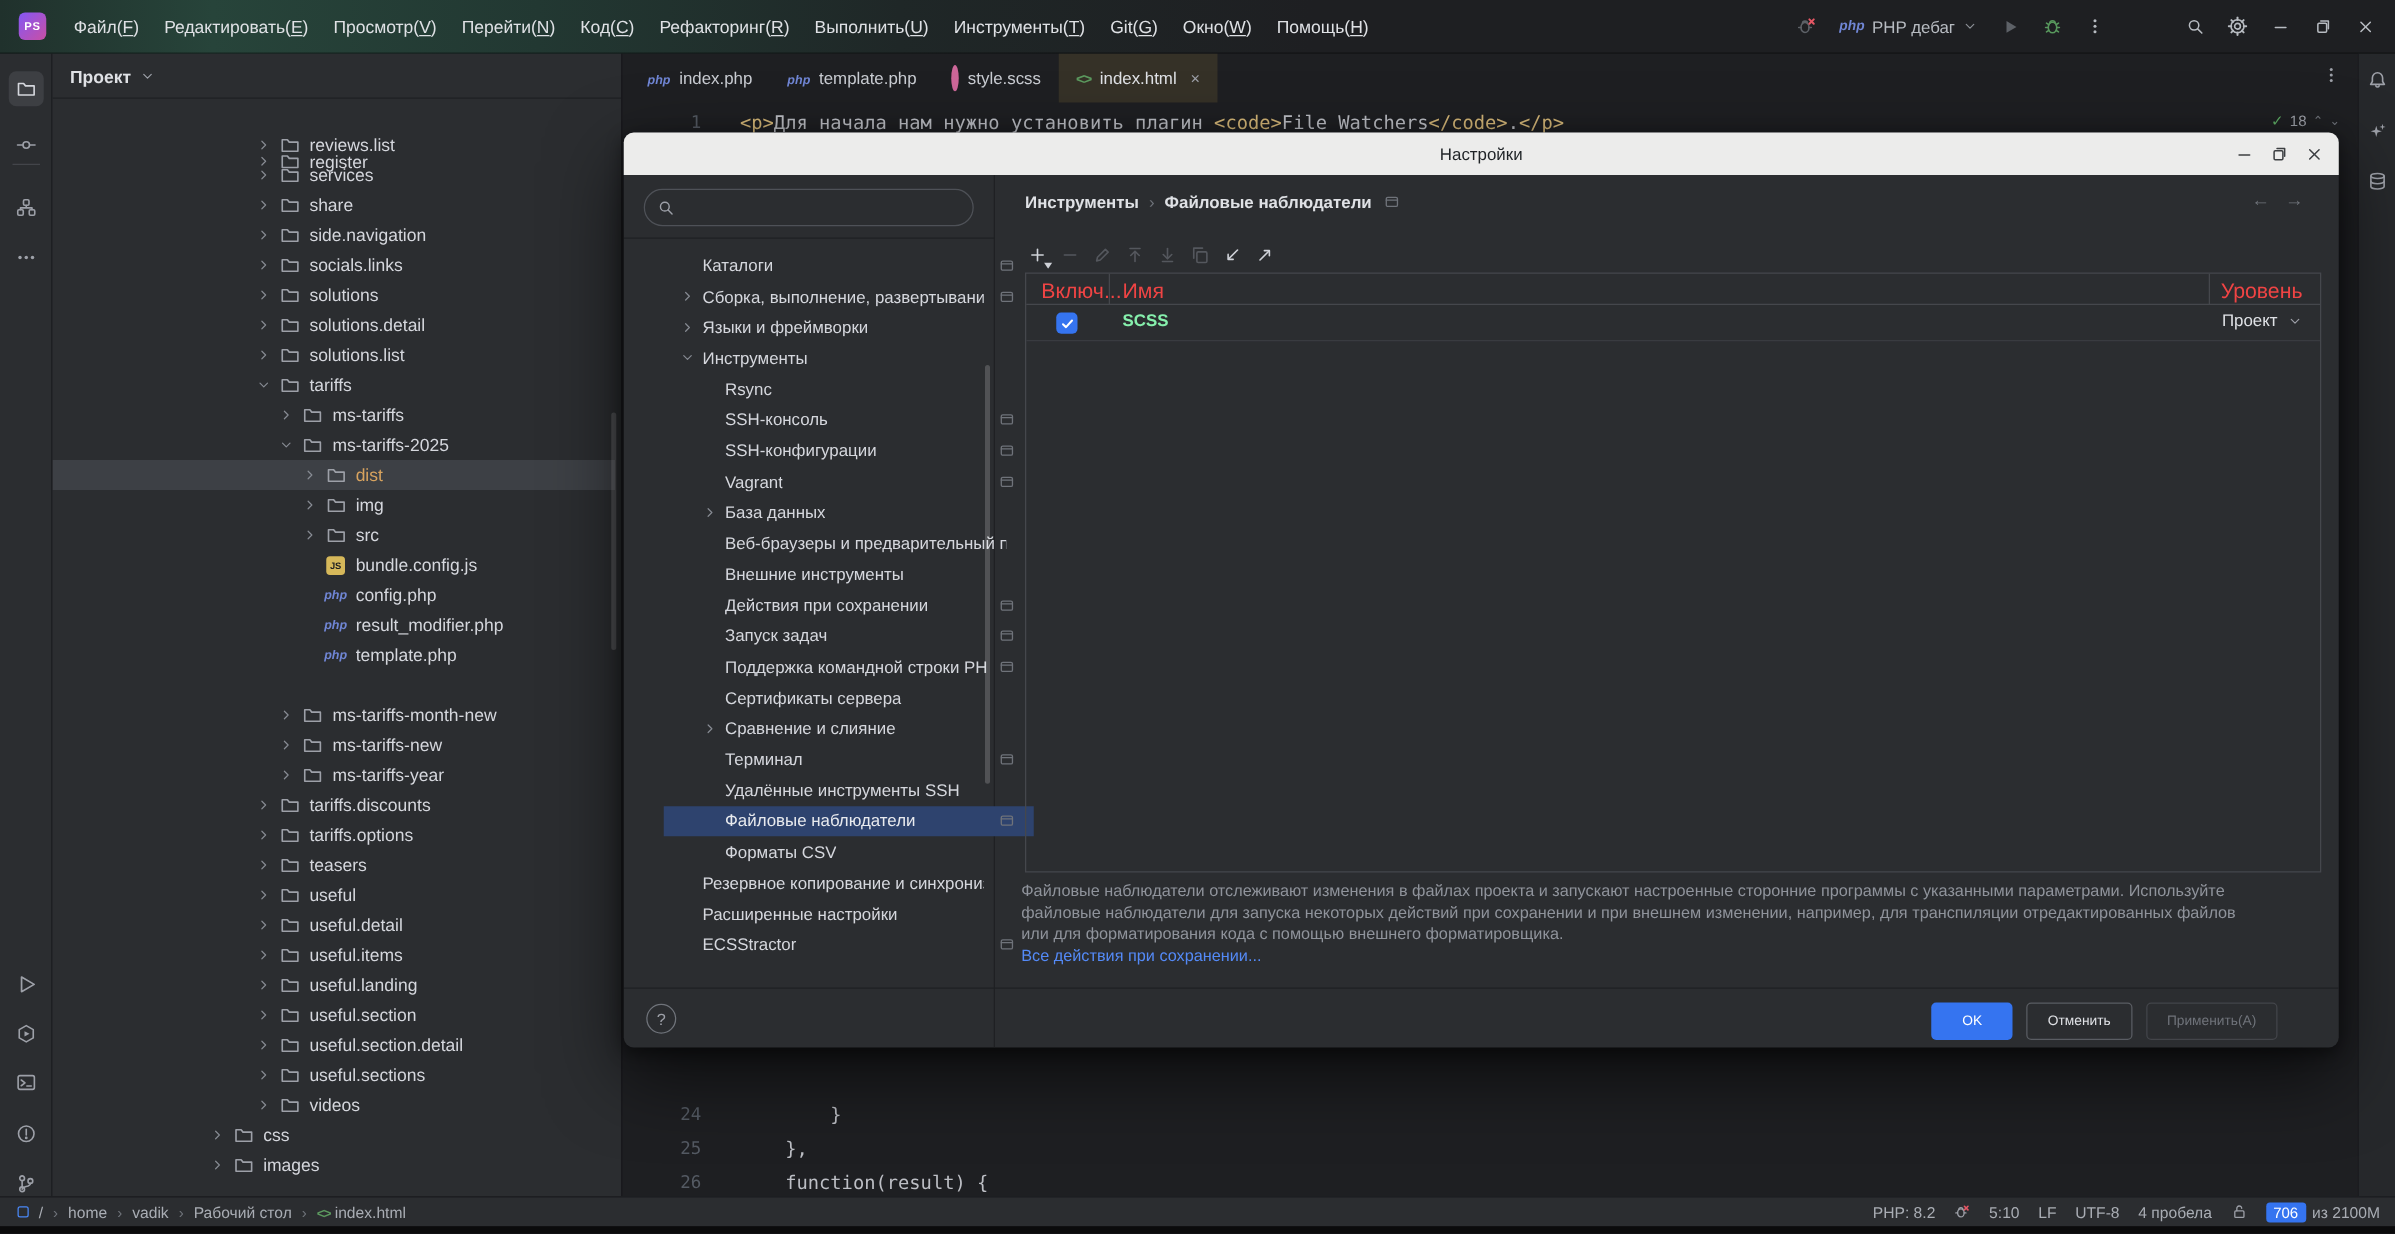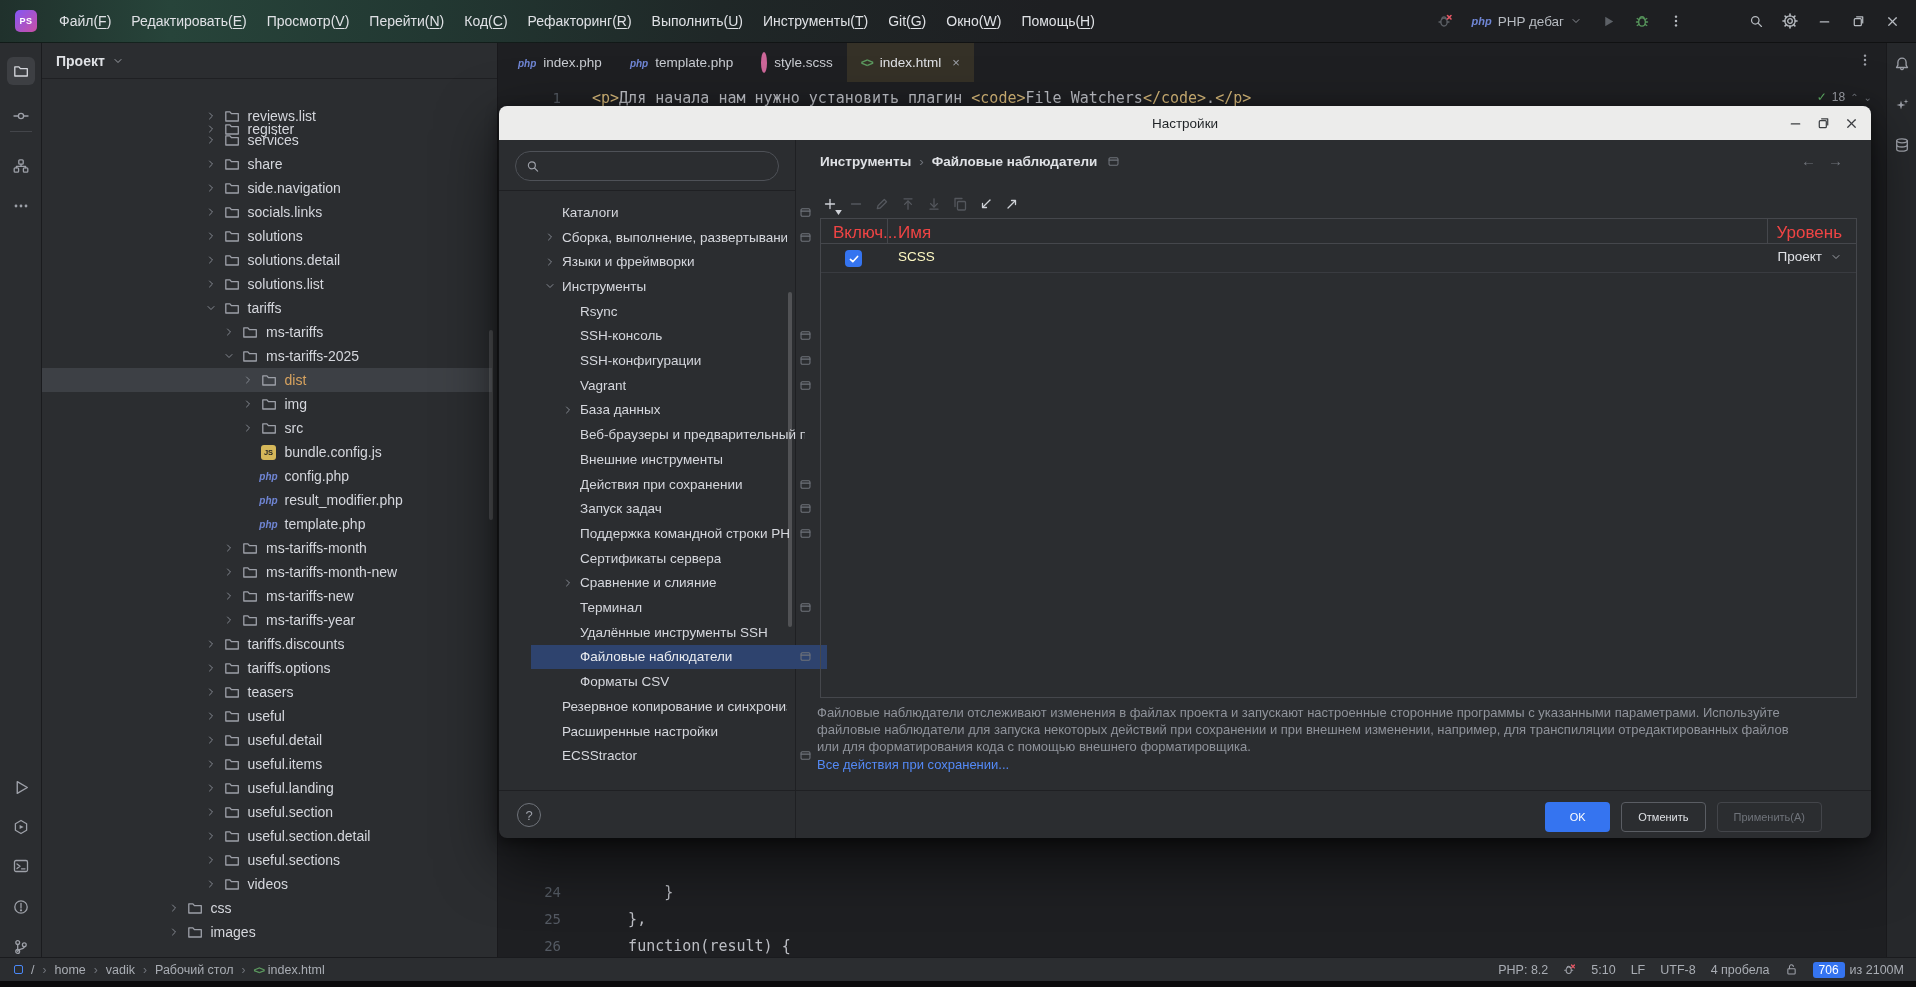--- a/index.html
+++ b/index.html
@@ -97,21 +97,21 @@
   .tb-icon.dim{color:#54575d;}
   .tb-caret{position:absolute;right:-4px;bottom:-1px;color:#cfd2d8;}
   #fw-table{position:absolute;left:24px;top:78px;width:1037px;height:480px;border:1px solid #45474c;box-sizing:border-box;}
   #fw-header{position:absolute;left:0;top:0;width:100%;height:25px;border-bottom:1px solid #45474c;box-sizing:border-box;color:#ef4444;font-size:17px;}
   #fw-header .col1{position:absolute;left:12px;top:4px;}
   #fw-header .col2{position:absolute;left:77px;top:4px;}
   #fw-header .col3{position:absolute;right:14px;top:4px;}
   .fw-colline{position:absolute;top:0;width:1px;height:25px;background:#45474c;}
   #fw-row{position:absolute;left:0;top:25px;width:100%;height:29px;border-bottom:1px solid #393b40;box-sizing:border-box;}
   .checkbox{position:absolute;left:24px;top:6px;width:17px;height:17px;border-radius:4px;background:#3574f0;display:flex;align-items:center;justify-content:center;}
-  #fw-row .fw-name{position:absolute;left:77px;top:5px;color:#fef9c3;font-size:13.5px;}
+  #fw-row .fw-name{position:absolute;left:77px;top:5px;color:#86efac;font-size:13.5px;font-weight:bold;}
   #fw-level{position:absolute;right:14px;top:5px;display:flex;align-items:center;gap:8px;color:#dfe1e5;font-size:13.5px;}
   #fw-level .chev{color:#9da0a8;}
   #fw-desc{position:absolute;left:21px;top:564px;width:995px;font-size:13px;line-height:17px;color:#8f939b;}
   #fw-link{position:absolute;left:21px;top:617px;font-size:13px;color:#548af7;}
   #dlg-footer{position:absolute;left:0;top:650px;width:1372px;height:48px;border-top:1px solid #1f2023;box-sizing:border-box;}
   #dlg-help{position:absolute;left:18px;top:12px;width:22px;height:22px;border:1px solid #6f737a;border-radius:50%;
     display:flex;align-items:center;justify-content:center;color:#9da0a8;font-size:13px;}
   #dlg-buttons{position:absolute;right:49px;top:11px;display:flex;gap:11px;}
   .btn{height:30px;border-radius:4px;display:flex;align-items:center;justify-content:center;font-size:11px;padding:0 16px;box-sizing:border-box;}
   .btn.primary{background:#3574f0;color:#fff;min-width:65px;}
@@ -527,33 +527,20 @@
           </span>
           <span class="ptree-label">result_modifier.php</span>
         </div>
         <div class="ptree-row" style="top: 432px; padding-left: 198.5px;">
           <span class="ptree-chev"></span>
           <span class="ptree-icon">
             <span class="file-badge-php">php</span>
           </span>
           <span class="ptree-label">template.php</span>
         </div>
-        <div class="ptree-row" style="top: 456px; padding-left: 180px;">
-          <span class="ptree-chev">
-            <svg width="12" height="12" viewBox="0 0 16 16" fill="none" stroke="currentColor" stroke-width="1.3" stroke-linecap="round" stroke-linejoin="round">
-              <polyline points="6,4 10,8 6,12"></polyline>
-            </svg>
-          </span>
-          <span class="ptree-icon">
-            <svg width="16" height="16" viewBox="0 0 16 16" fill="none" stroke="currentColor" stroke-width="1.3" stroke-linecap="round" stroke-linejoin="round">
-              <path d="M1.8 13V3.8h4.1l1.5 1.9h6.9V13z"></path>
-            </svg>
-          </span>
-          <span class="ptree-label">ms-tariffs-month</span>
-        </div>
         <div class="ptree-row" style="top: 480px; padding-left: 180px;">
           <span class="ptree-chev">
             <svg width="12" height="12" viewBox="0 0 16 16" fill="none" stroke="currentColor" stroke-width="1.3" stroke-linecap="round" stroke-linejoin="round">
               <polyline points="6,4 10,8 6,12"></polyline>
             </svg>
           </span>
           <span class="ptree-icon">
             <svg width="16" height="16" viewBox="0 0 16 16" fill="none" stroke="currentColor" stroke-width="1.3" stroke-linecap="round" stroke-linejoin="round">
               <path d="M1.8 13V3.8h4.1l1.5 1.9h6.9V13z"></path>
             </svg>

